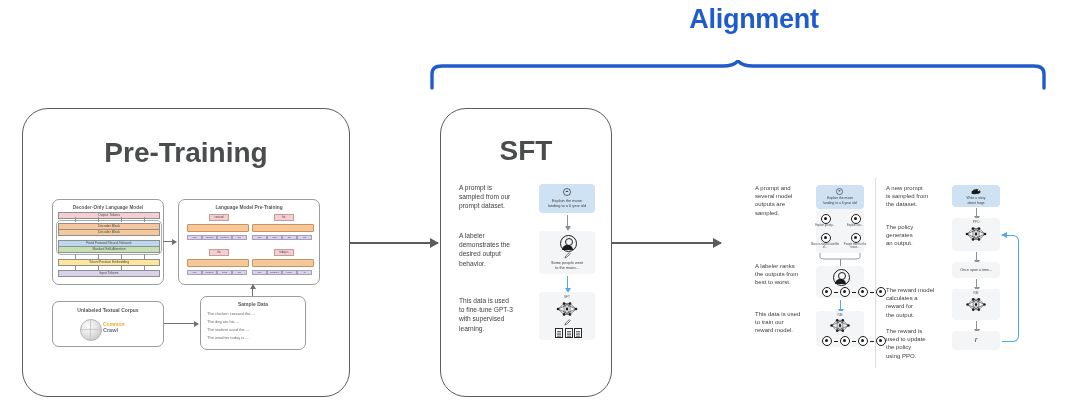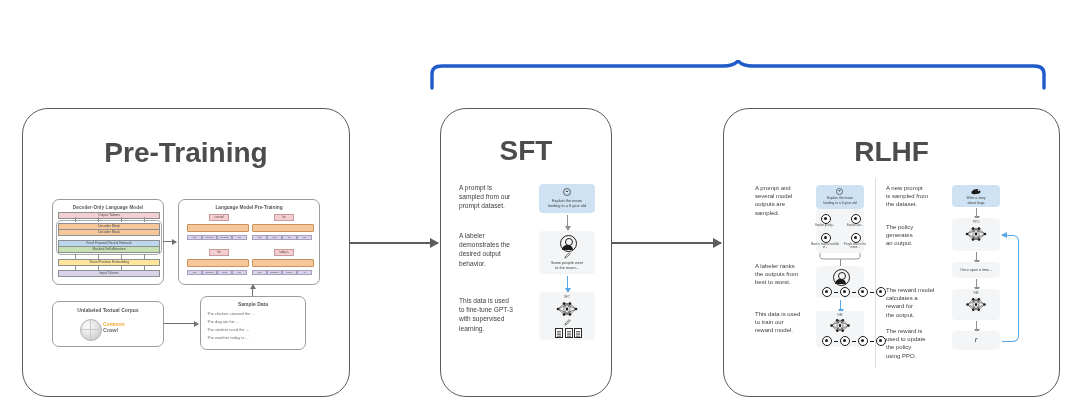--- a/index.html
+++ b/index.html
@@ -129,20 +129,21 @@
       border-radius:0 6px 6px 0;}
   .loop:after{content:"";position:absolute;left:-1px;top:-4px;
      border-right:6px solid #56a7e8;border-top:3.5px solid transparent;border-bottom:3.5px solid transparent;}
   .frog{position:absolute;left:50%;transform:translateX(-50%);top:3px;}
 </style>
 </head>
 <body>
 
 <div class="canvas">
 
+  <div class="align-title">Alignment</div>
   <svg class="align-brace" viewBox="0 0 620 30" preserveAspectRatio="none">
     <path d="M4,28 L4,14 Q4,6 14,6 L295,6 Q305,6 310,1 Q315,6 325,6 L606,6 Q616,6 616,14 L616,28" fill="none" stroke="#1f5bc9" stroke-width="3.4" stroke-linecap="round" stroke-linejoin="round"></path>
   </svg>
 
   <div class="arrow" style="left:350px;top:242px;width:88px;"></div>
   <div class="arrow" style="left:612px;top:242px;width:109px;"></div>
 
   <div class="panel" id="panel-pre">
     <div class="panel-title">Pre-Training</div>
   </div>
@@ -297,23 +298,20 @@
     <svg class="pencil" style="left:24.5px;top:27px;" viewBox="0 0 16 16">
       <path d="M2 14 L4 9 L12 1.5 L14.5 4 L6.5 11.5 Z" fill="none" stroke="#2b2b2b" stroke-width="1.4"></path>
     </svg>
     <div class="docs" style="left:16px;top:36px;">
       <div class="doc"></div>
         <div class="doc"></div>
         <div class="doc"></div>
     </div>
   </div>
 
-  <div class="panel" id="panel-rlhf">
-    <div class="panel-title">RLHF</div>
-  </div>
 
   <div class="col-div" style="left:875px;top:178px;height:190px;"></div>
 
   <div class="step-text" style="left:755px;top:184px;width:58px;font-size:6px;line-height:8.2px;white-space:pre-line;">A prompt and
 several model
 outputs are
 sampled.</div>
   <div class="step-text" style="left:755px;top:262px;width:58px;font-size:6px;line-height:8.2px;white-space:pre-line;">A labeler ranks
 the outputs from
 best to worst.</div>

